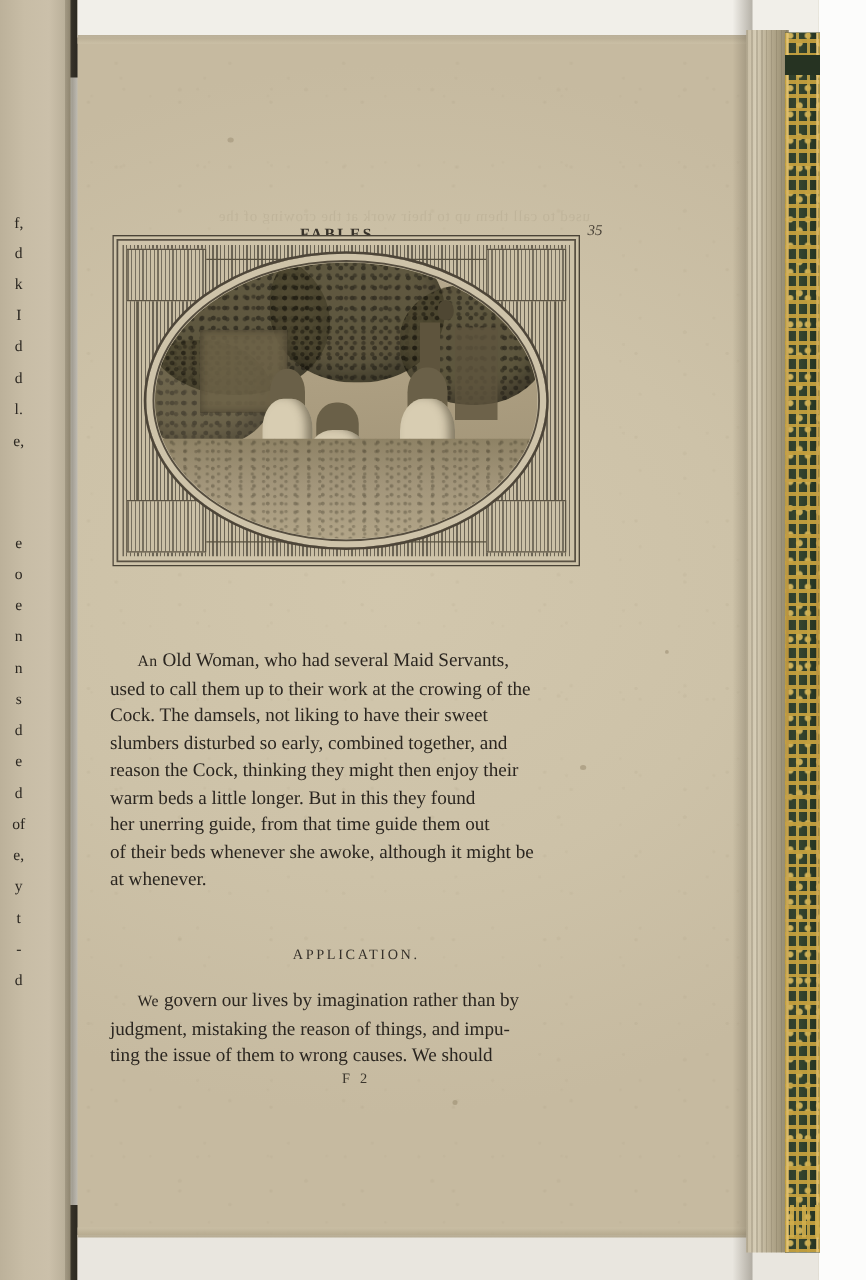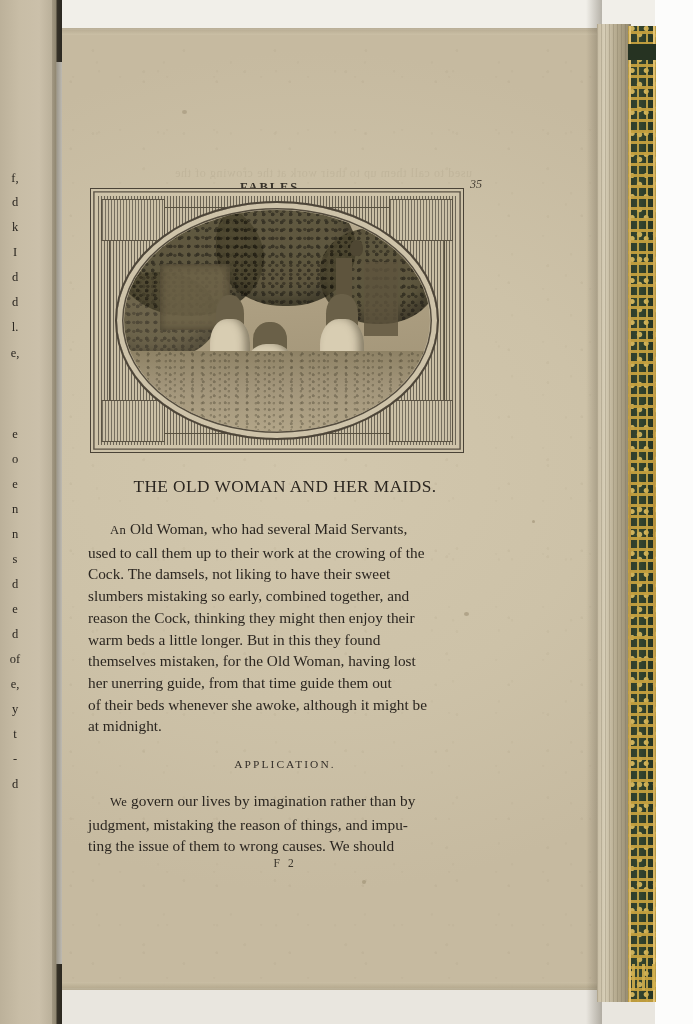--- a/index.html
+++ b/index.html
@@ -272,33 +272,31 @@
         </div>
         <div class="cock" style="left:160px;top:152px;"></div>
 
         <div class="ground">
           <div class="ground-tex"></div>
         </div>
       </div>
     </div>
   </div>
 
-  <div class="story-title">THE OLD WOMAN AND HER MAIDS.</div>
 
   <div class="para" style="top:518px">
     <span class="ln"><span class="ind"></span><span class="sc">An</span><span> Old Woman, who had several Maid Servants,</span></span>
     <span class="ln">used to call them up to their work at the crowing of the</span>
     <span class="ln">Cock.    The damsels, not liking to have their sweet</span>
-    <span class="ln">slumbers mistaking so early, combined together, and</span>
+    <span class="ln">slumbers disturbed so early, combined together, and</span>
     <span class="ln">reason the Cock, thinking they might then enjoy their</span>
     <span class="ln">warm beds a little longer.    But in this they found</span>
-    <span class="ln">themselves mistaken, for the Old Woman, having lost</span>
     <span class="ln">her unerring guide, from that time guide them out</span>
     <span class="ln">of their beds whenever she awoke, although it might be</span>
-    <span class="ln">at midnight.</span>
+    <span class="ln">at whenever.</span>
   </div>
 
   <div class="app-head">APPLICATION.</div>
 
   <div class="para" style="top:790px">
     <span class="ln"><span class="ind"></span><span class="sc">We</span><span> govern our lives by imagination rather than  by</span></span>
     <span class="ln">judgment, mistaking the reason of things, and impu-</span>
     <span class="ln">ting the issue of them to wrong causes.   We should</span>
   </div>
 

